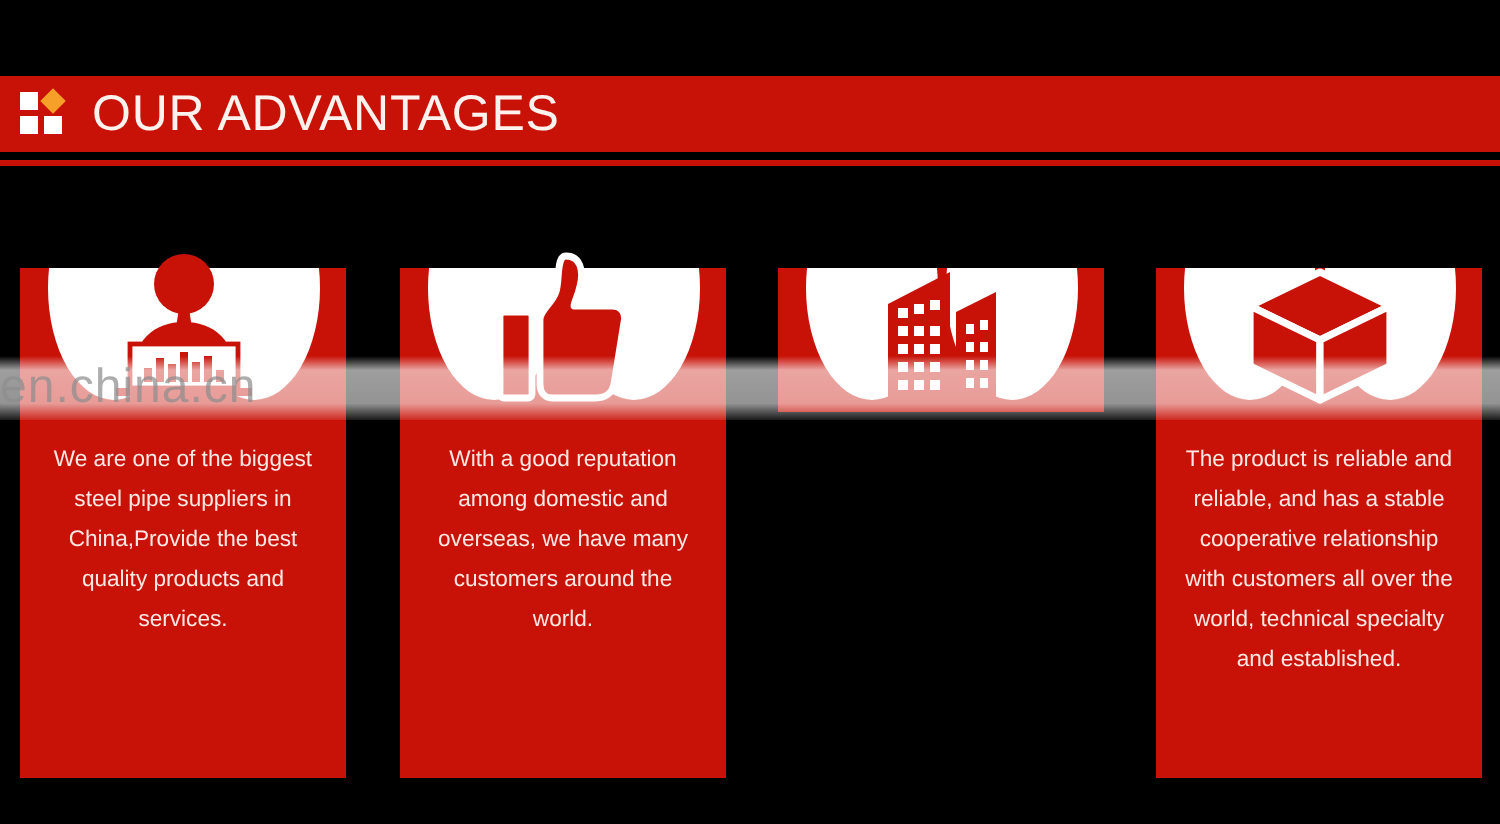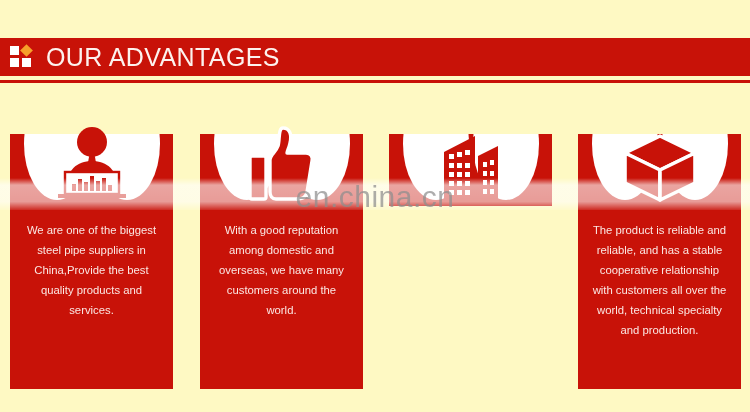--- a/index.html
+++ b/index.html
@@ -9,21 +9,21 @@
     height: 412px;
     background: #ffffff;
     font-family: "Liberation Sans", sans-serif;
     overflow: hidden;
   }
 
   #stage {
     position: relative;
     width: 750px;
     height: 412px;
-    background: #fef9c3;
+    background: #000000;
     overflow: hidden;
   }
 
   
   #header-bar {
     position: absolute;
     left: 0;
     top: 38px;
     width: 750px;
     height: 38px;
@@ -156,22 +156,22 @@
         rgba(255,255,255,0.62) 22%,
         rgba(255,255,255,0.58) 74%,
         rgba(255,255,255,0.10) 100%);
     pointer-events: none;
   }
   #watermark {
     position: absolute;
     left: 0;
     top: 180px;
     width: 750px;
-    text-align: center;
-    font-size: 30px;
+    text-align: left;
+    font-size: 24px;
     color: #8e8e8e;
     letter-spacing: 0.5px;
     opacity: 0.72;
     pointer-events: none;
   }
 </style>
 </head>
 <body>
 
 <div id="stage">
@@ -289,21 +289,21 @@
         <svg width="82" height="78" viewBox="0 0 82 78">
 
           <path d="M41 8 L76 25 L41 42 L6 25 Z" fill="#c81208" stroke="#ffffff" stroke-width="3.6" stroke-linejoin="round"></path>
 
           <path d="M6 25 L41 42 L41 72 L6 55 Z" fill="#c81208" stroke="#ffffff" stroke-width="3.6" stroke-linejoin="round"></path>
 
           <path d="M76 25 L41 42 L41 72 L76 55 Z" fill="#c81208" stroke="#ffffff" stroke-width="3.6" stroke-linejoin="round"></path>
         </svg>
       </div>
       <div class="card-body">
-        <div class="card-text">The product is reliable and reliable, and has a stable cooperative relationship with customers all over the world, technical specialty and production.</div>
+        <div class="card-text">The product is reliable and reliable, and has a stable cooperative relationship with customers all over the world, technical specialty and established.</div>
       </div>
     </div>
 
   </div>
 
   <div id="light-band"></div>
   <div id="watermark">en.china.cn</div>
 
 </div>
 

